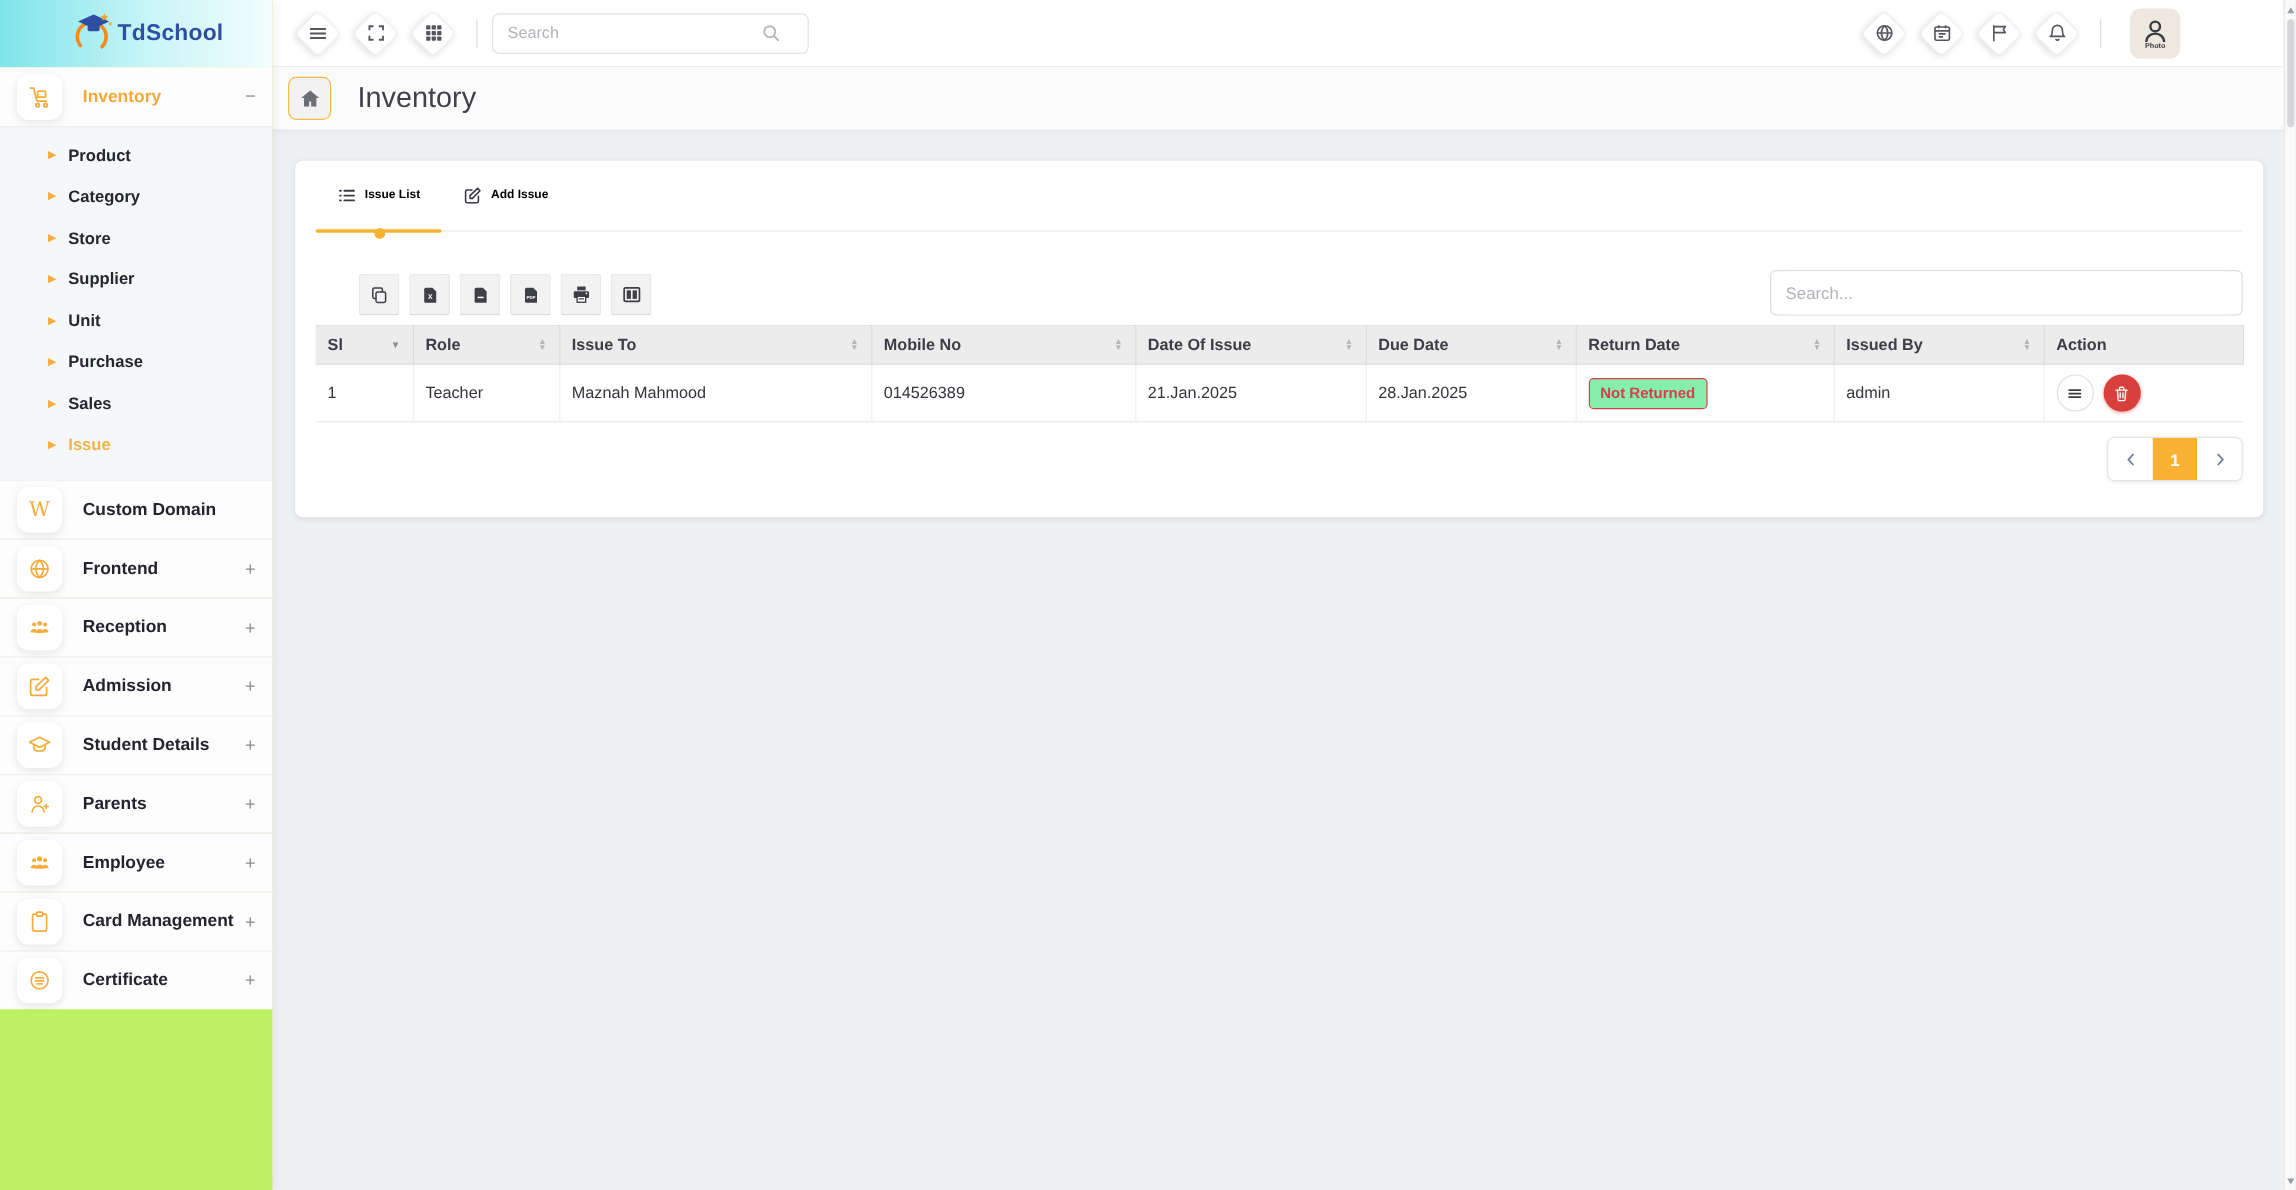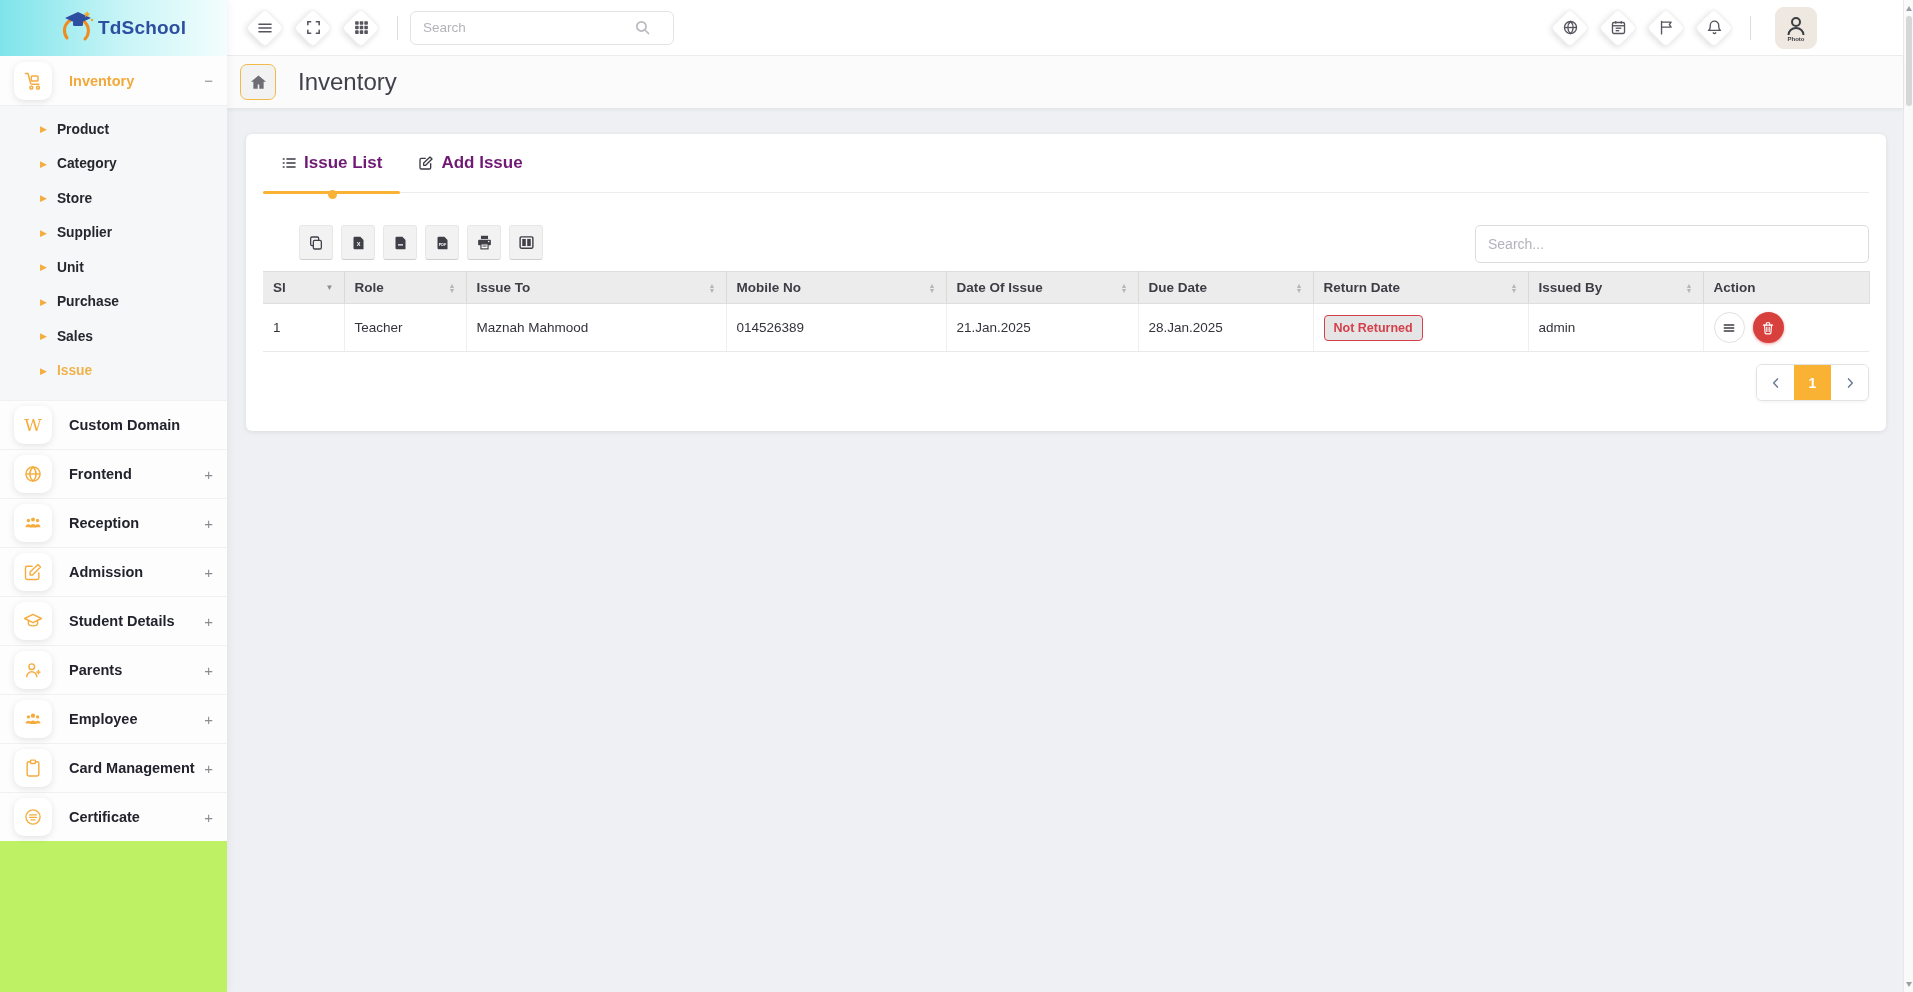--- a/index.html
+++ b/index.html
@@ -46,41 +46,41 @@
   .breadcrumb-strip { height:52px; background:#fbfbfc; display:flex; align-items:center; padding-left:13px; box-shadow:0 2px 4px rgba(0,0,0,.05); position:relative; z-index:2; }
   .home-box { width:36px; height:36px; border:1.5px solid #f3b94b; background:#f2f2f2; border-radius:7px; display:flex; align-items:center; justify-content:center; cursor:pointer; }
   .page-title { font-size:24px; color:#41414b; margin-left:22px; font-weight:500; }
 
   
   .content { flex:1; padding:26px 17px 0 19px; background:#eef0f4; }
   .card { background:#fff; border-radius:6px; box-shadow:0 1px 5px rgba(0,0,0,.09); padding:0 17px 30px 17px; }
 
   
   .tabbar { display:flex; align-items:flex-end; border-bottom:1px solid #ececec; height:59px; }
-  .tab { display:flex; align-items:center; gap:7px; padding:0 18px; height:59px; font-size:17px; font-weight:bold; color:#701a75; cursor:pointer; position:relative; }
+  .tab { display:flex; align-items:center; gap:7px; padding:0 18px; height:59px; font-size:10px; font-weight:bold; color:#000000; cursor:pointer; position:relative; }
   .tab.active::after { content:""; position:absolute; left:0; right:0; bottom:-2px; height:3.5px; background:#f9b234; border-radius:2px; }
   .tab.active::before { content:""; position:absolute; left:50%; bottom:-7px; width:9px; height:9px; margin-left:-4px; background:#f9b234; border-radius:50%; }
 
   
-  .toolbar { display:flex; align-items:flex-start; margin-top:32px;margin-left:36px; }
+  .toolbar { display:flex; align-items:flex-end; margin-top:32px;margin-left:36px; }
   .tool-btn { width:34px; height:35px; background:#f2f2f2; border:1px solid #e7e7e7; border-bottom-color:#cfcfcf; border-radius:3px; margin-right:8px; display:flex; align-items:center; justify-content:center; cursor:pointer; }
   .table-search { margin-left:auto; width:394px; height:38px; border:1px solid #dcdcdc; border-radius:5px; padding:0 12px; }
   .table-search input { width:100%; height:100%; border:none; outline:none; font-size:14px; color:#444; font-family:inherit; }
   .table-search input::placeholder { color:#b2b2ba; }
 
   
   table.data { width:100%; border-collapse:collapse; table-layout:fixed; margin-top:8px; font-size:13.5px; }
   table.data th { background:#ececec; text-align:left; font-weight:bold; color:#3d3d46; height:32px; padding:0 10px; border:1px solid #dedede; border-left:none; border-right:1px solid #d9d9d9; }
   table.data th:last-child { border-right:1px solid #dedede; }
   table.data td { height:48px; padding:0 10px; color:#33333c; border-bottom:1px solid #e9e9e9; border-right:1px solid #efefef; background:#fff; }
   table.data td:last-child { border-right:none; }
   .th-inner { display:flex; align-items:center; justify-content:space-between; }
   .sort-pair { display:flex; flex-direction:column; line-height:5px; font-size:7px; color:#b5b5bc; }
   .sort-single { font-size:8px; color:#8d8d95; }
-  .badge-danger { display:inline-block; border:1px solid #d4414c; color:#d4414c; font-weight:bold; font-size:12.5px; padding:5px 9px; border-radius:4px; background:#e5e5e5; }
+  .badge-danger { display:inline-block; border:1px solid #d4414c; color:#d4414c; font-weight:bold; font-size:12.5px; padding:5px 9px; border-radius:4px; background:#86efac; }
   .action-cell { display:flex; align-items:center; gap:8px; }
   .act-menu { width:31px; height:31px; border-radius:50%; background:#fff; border:1px solid #e0e0e0; display:flex; align-items:center; justify-content:center; cursor:pointer; }
   .act-delete { width:31px; height:31px; border-radius:50%; background:#d8403d; border:none; display:flex; align-items:center; justify-content:center; cursor:pointer; box-shadow:0 1px 3px rgba(216,64,61,.5); }
 
   
   .pagination-row { display:flex; justify-content:flex-end; margin-top:12px; }
   .pager { display:inline-flex; border:1px solid #e3e3e3; border-radius:6px; overflow:hidden; background:#fff; box-shadow:0 1px 3px rgba(0,0,0,.06); }
   .page-btn { width:37px; height:35px; display:flex; align-items:center; justify-content:center; background:#fff; cursor:pointer; }
   .page-btn.current { background:#f9b234; color:#fff; font-weight:bold; font-size:14px; }
 

